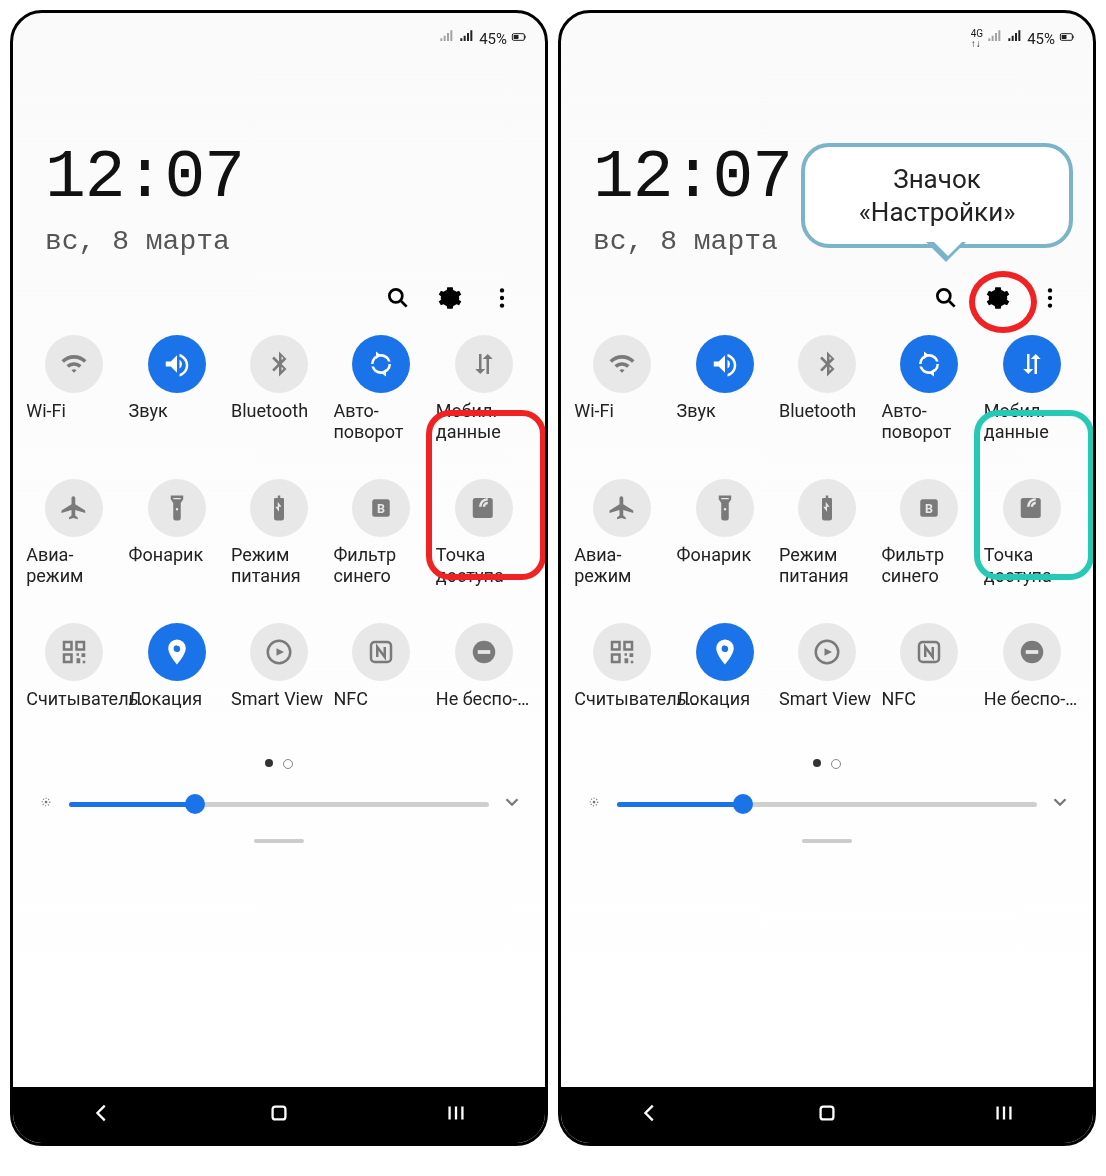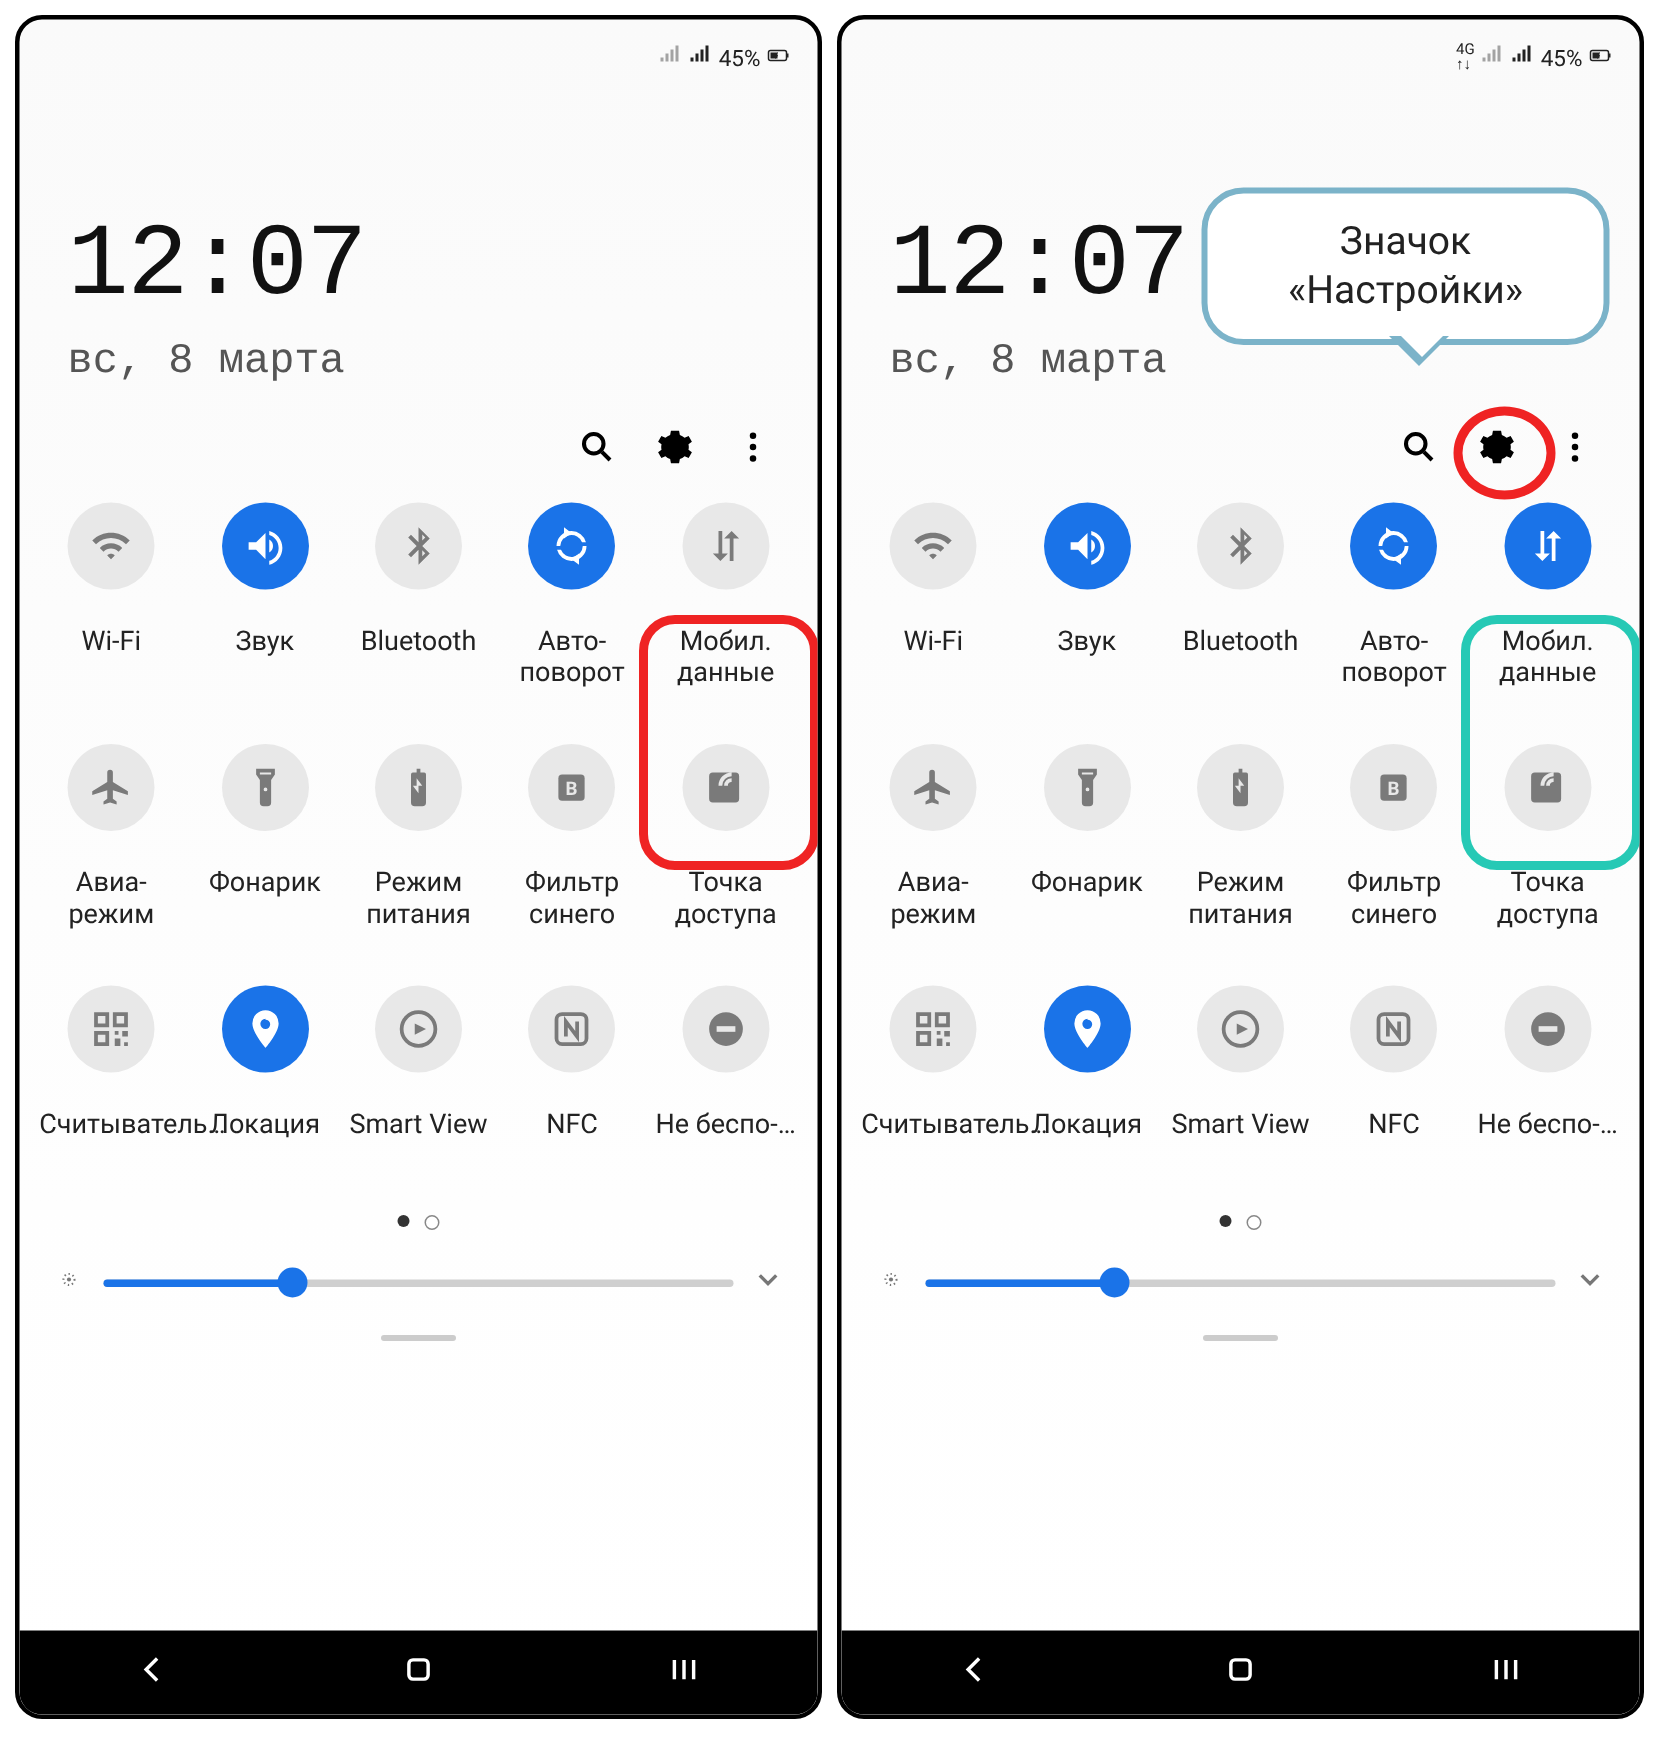--- a/index.html
+++ b/index.html
@@ -1,31 +1,31 @@
 <!DOCTYPE html>
 <html><head>
 <meta charset="utf-8">
 <style>
   body { margin:0; padding:0; background:#fff; font-family:-apple-system,Roboto,Arial,sans-serif; }
   .wrap { display:flex; gap:10px; padding:10px; width:1106px; box-sizing:border-box; }
-  .phone { flex:1; background:linear-gradient(180deg,#fafafa 0%,#fefefe 70%,#ffffff 100%); border-radius:18px; border:3px solid #000; position:relative; overflow:hidden; height:1130px; display:flex; flex-direction:column; }
+  .phone { flex:1; background:linear-gradient(180deg,#fafafa 0%,#fefefe 70%,#ffffff 100%); border-radius:32px; border:3px solid #000; position:relative; overflow:hidden; height:1130px; display:flex; flex-direction:column; }
   .status { height:40px; display:flex; justify-content:flex-end; align-items:center; gap:4px; padding:6px 18px 0; font-size:15px; color:#222; }
   .status svg { width:16px; height:16px; }
   .header { padding:80px 32px 0;font-family:Liberation Mono, monospace; }
   .time { font-size:68px; font-weight:300; color:#111; letter-spacing:-1px; }
   .date { font-size:28px; color:#555; margin-top:10px; }
   .actions { display:flex; justify-content:flex-end; gap:26px; padding:28px 30px 10px; align-items:center; }
   .actions .ico { width:26px; height:26px; display:flex; align-items:center; justify-content:center; color:#000; position:relative; }
   .actions svg { width:26px; height:26px; }
   .grid { display:grid; grid-template-columns:repeat(5,1fr); padding:14px 10px 0; row-gap:36px; }
   .tile { display:flex; flex-direction:column; align-items:center; gap:8px; position:relative; }
   .circle { width:58px; height:58px; border-radius:50%; background:#e8e8e8; display:flex; align-items:center; justify-content:center; color:#7a7a7a; }
   .circle.on { background:#1a73e8; color:#fff; }
   .circle svg { width:30px; height:30px; }
-  .label { font-size:18px; color:#222; text-align:center; line-height:1.15; min-height:42px; width:96px;margin-top:17px; }
+  .label { font-size:18px; color:#222; line-height:1.15; min-height:42px; width:96px; }
   .dots { display:flex; gap:10px; justify-content:center; margin-top:28px; }
   .dot { width:8px; height:8px; border-radius:50%; background:#333; }
   .dot.off { background:#fff; border:1px solid #888; }
   .bright { display:flex; align-items:center; gap:12px; padding:22px 22px 0; }
   .bright svg { width:22px; height:22px; color:#777; }
   .slider { flex:1; height:5px; background:#cfcfcf; border-radius:3px; position:relative; }
   .slider .fill { position:absolute; left:0; top:0; bottom:0; background:#1a73e8; border-radius:3px; }
   .slider .thumb { position:absolute; top:50%; width:20px; height:20px; border-radius:50%; background:#1a73e8; transform:translate(-50%,-50%); }
   .handle { width:50px; height:4px; background:#ccc; border-radius:2px; margin:22px auto 0; }
   .navbar { margin-top:auto; height:56px; background:#000; display:flex; align-items:center; justify-content:space-around; color:#fff; }
@@ -501,15 +501,15 @@
             <use href="#i-back"></use>
           </svg></span>
     <span><svg viewBox="0 0 24 24">
             <use href="#i-home"></use>
           </svg></span>
     <span><svg viewBox="0 0 24 24">
             <use href="#i-recent"></use>
           </svg></span>
   </div>
       <div class="hl-teal" style="left:413px;top:397px;width:108px;height:158px"></div>
-      <div class="callout" style="right:20px;top:112px;width:220px">Значок «Настройки»</div>
+      <div class="callout" style="right:20px;top:130px;width:220px">Значок «Настройки»</div>
     </div>
   </div>
 
 </body></html>

